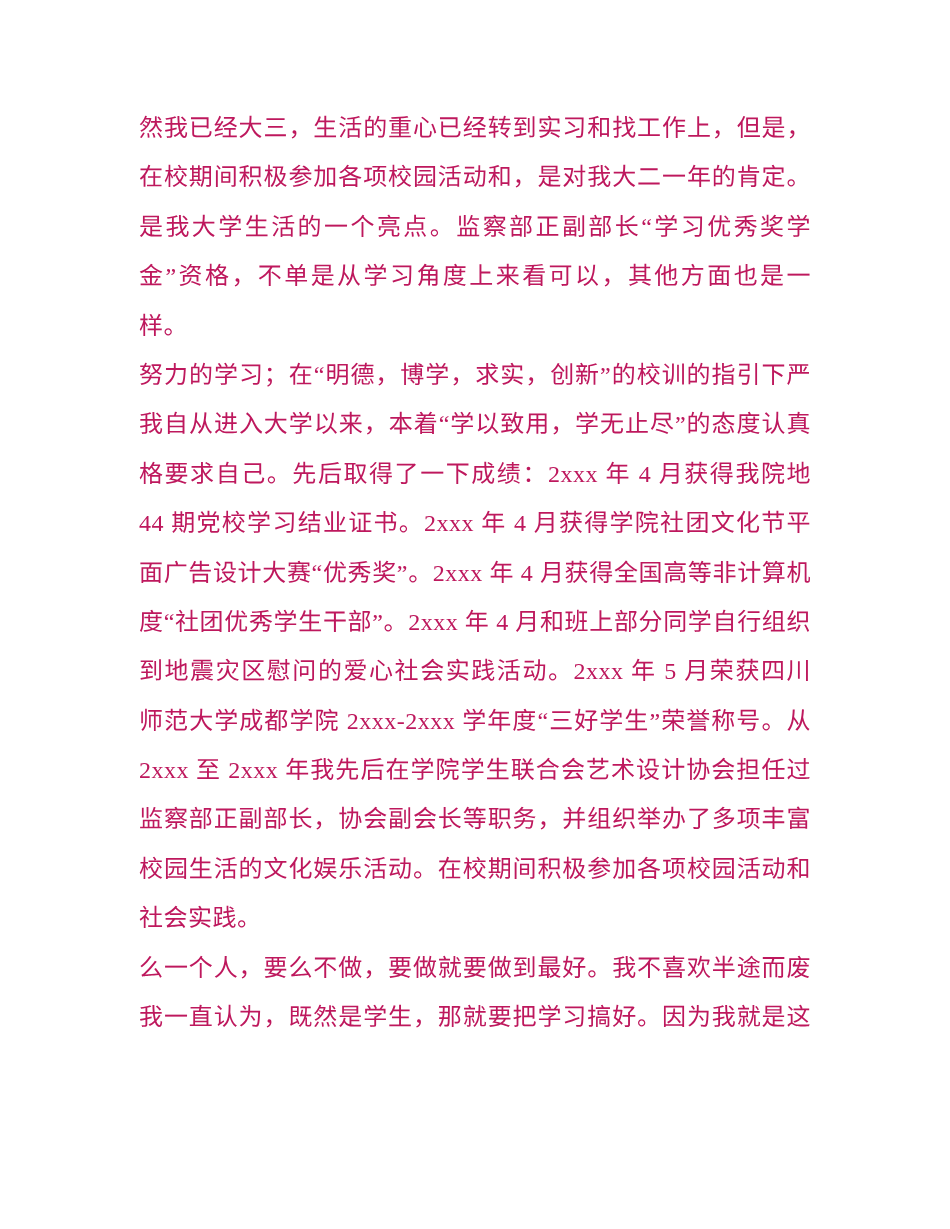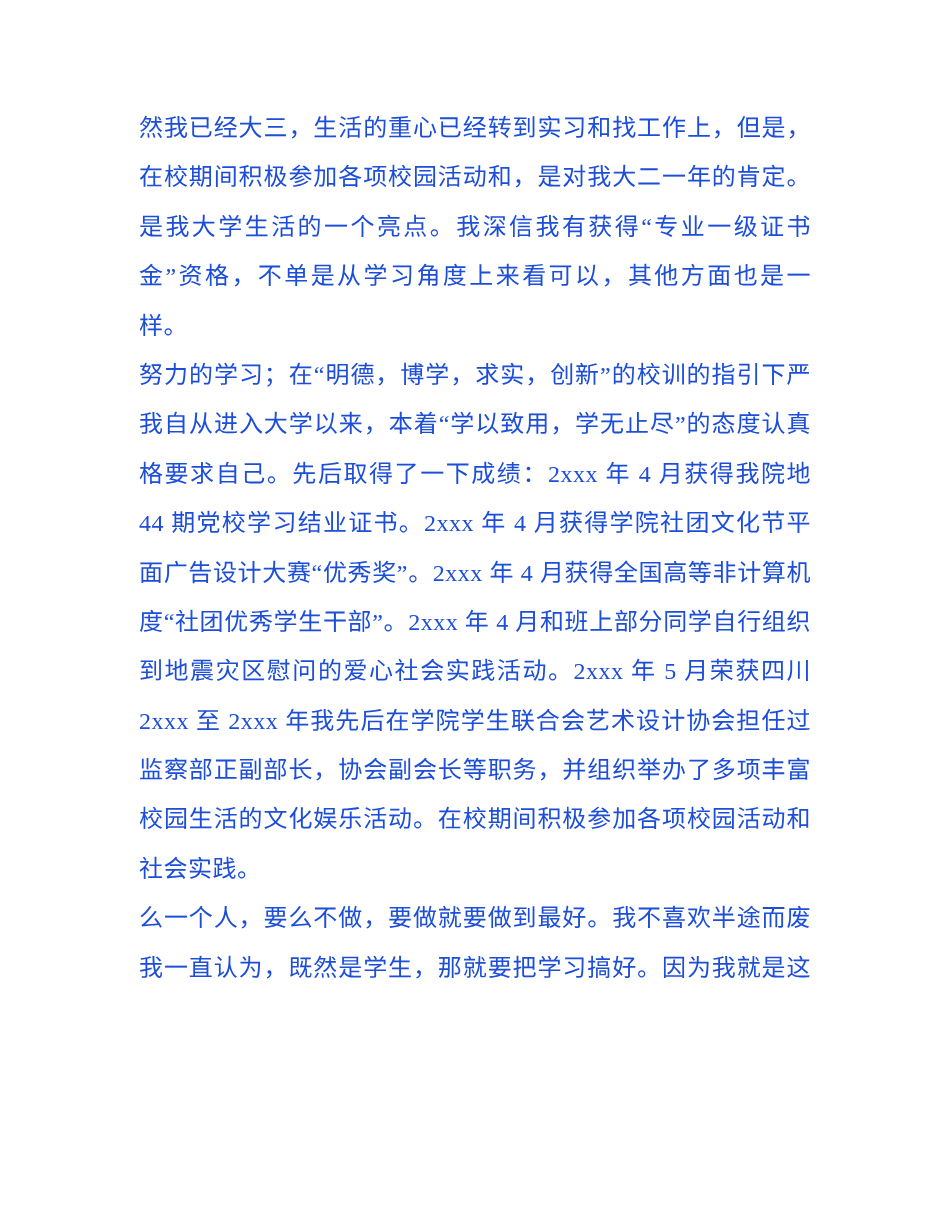--- a/index.html
+++ b/index.html
@@ -16,50 +16,51 @@
   .text-block {
     position: absolute;
     left: 139px;
     top: 104px;
     width: 672px;
   }
   .line {
     height: 49.4px;
     line-height: 49.4px;
     font-size: 24px;
-    color: #1d4ed8;
+    color: #be185d;
     letter-spacing: 0.5px;
     overflow: hidden;
   }
   .line.justify {
     text-align: justify;
     text-align-last: justify;
     text-justify: inter-character;
   }
   .line.left {
     text-align: left;
   }
 </style>
 </head>
 <body>
 
 <div class="page">
   <div class="text-block" style="color: rgb(29, 29, 29);">
       <div class="line justify">然我已经大三，生活的重心已经转到实习和找工作上，但是，</div>
       <div class="line justify">在校期间积极参加各项校园活动和，是对我大二一年的肯定。也</div>
-      <div class="line justify">是我大学生活的一个亮点。我深信我有获得“专业一级证书</div>
+      <div class="line justify">是我大学生活的一个亮点。监察部正副部长“学习优秀奖学</div>
       <div class="line justify">金”资格，不单是从学习角度上来看可以，其他方面也是一</div>
       <div class="line left">样。</div>
       <div class="line justify">努力的学习；在“明德，博学，求实，创新”的校训的指引下严</div>
       <div class="line justify">我自从进入大学以来，本着“学以致用，学无止尽”的态度认真</div>
       <div class="line justify">格要求自己。先后取得了一下成绩：2xxx 年 4 月获得我院地</div>
       <div class="line justify">44 期党校学习结业证书。2xxx 年 4 月获得学院社团文化节平</div>
       <div class="line justify">面广告设计大赛“优秀奖”。2xxx 年 4 月获得全国高等非计算机</div>
       <div class="line justify">度“社团优秀学生干部”。2xxx 年 4 月和班上部分同学自行组织</div>
       <div class="line justify">到地震灾区慰问的爱心社会实践活动。2xxx 年 5 月荣获四川</div>
+      <div class="line justify">师范大学成都学院 2xxx-2xxx 学年度“三好学生”荣誉称号。从</div>
       <div class="line justify">2xxx 至 2xxx 年我先后在学院学生联合会艺术设计协会担任过</div>
       <div class="line justify">监察部正副部长，协会副会长等职务，并组织举办了多项丰富</div>
       <div class="line justify">校园生活的文化娱乐活动。在校期间积极参加各项校园活动和</div>
       <div class="line left">社会实践。</div>
       <div class="line justify">么一个人，要么不做，要做就要做到最好。我不喜欢半途而废</div>
       <div class="line justify">我一直认为，既然是学生，那就要把学习搞好。因为我就是这</div>
     </div>
 </div>
 
 </body></html>

